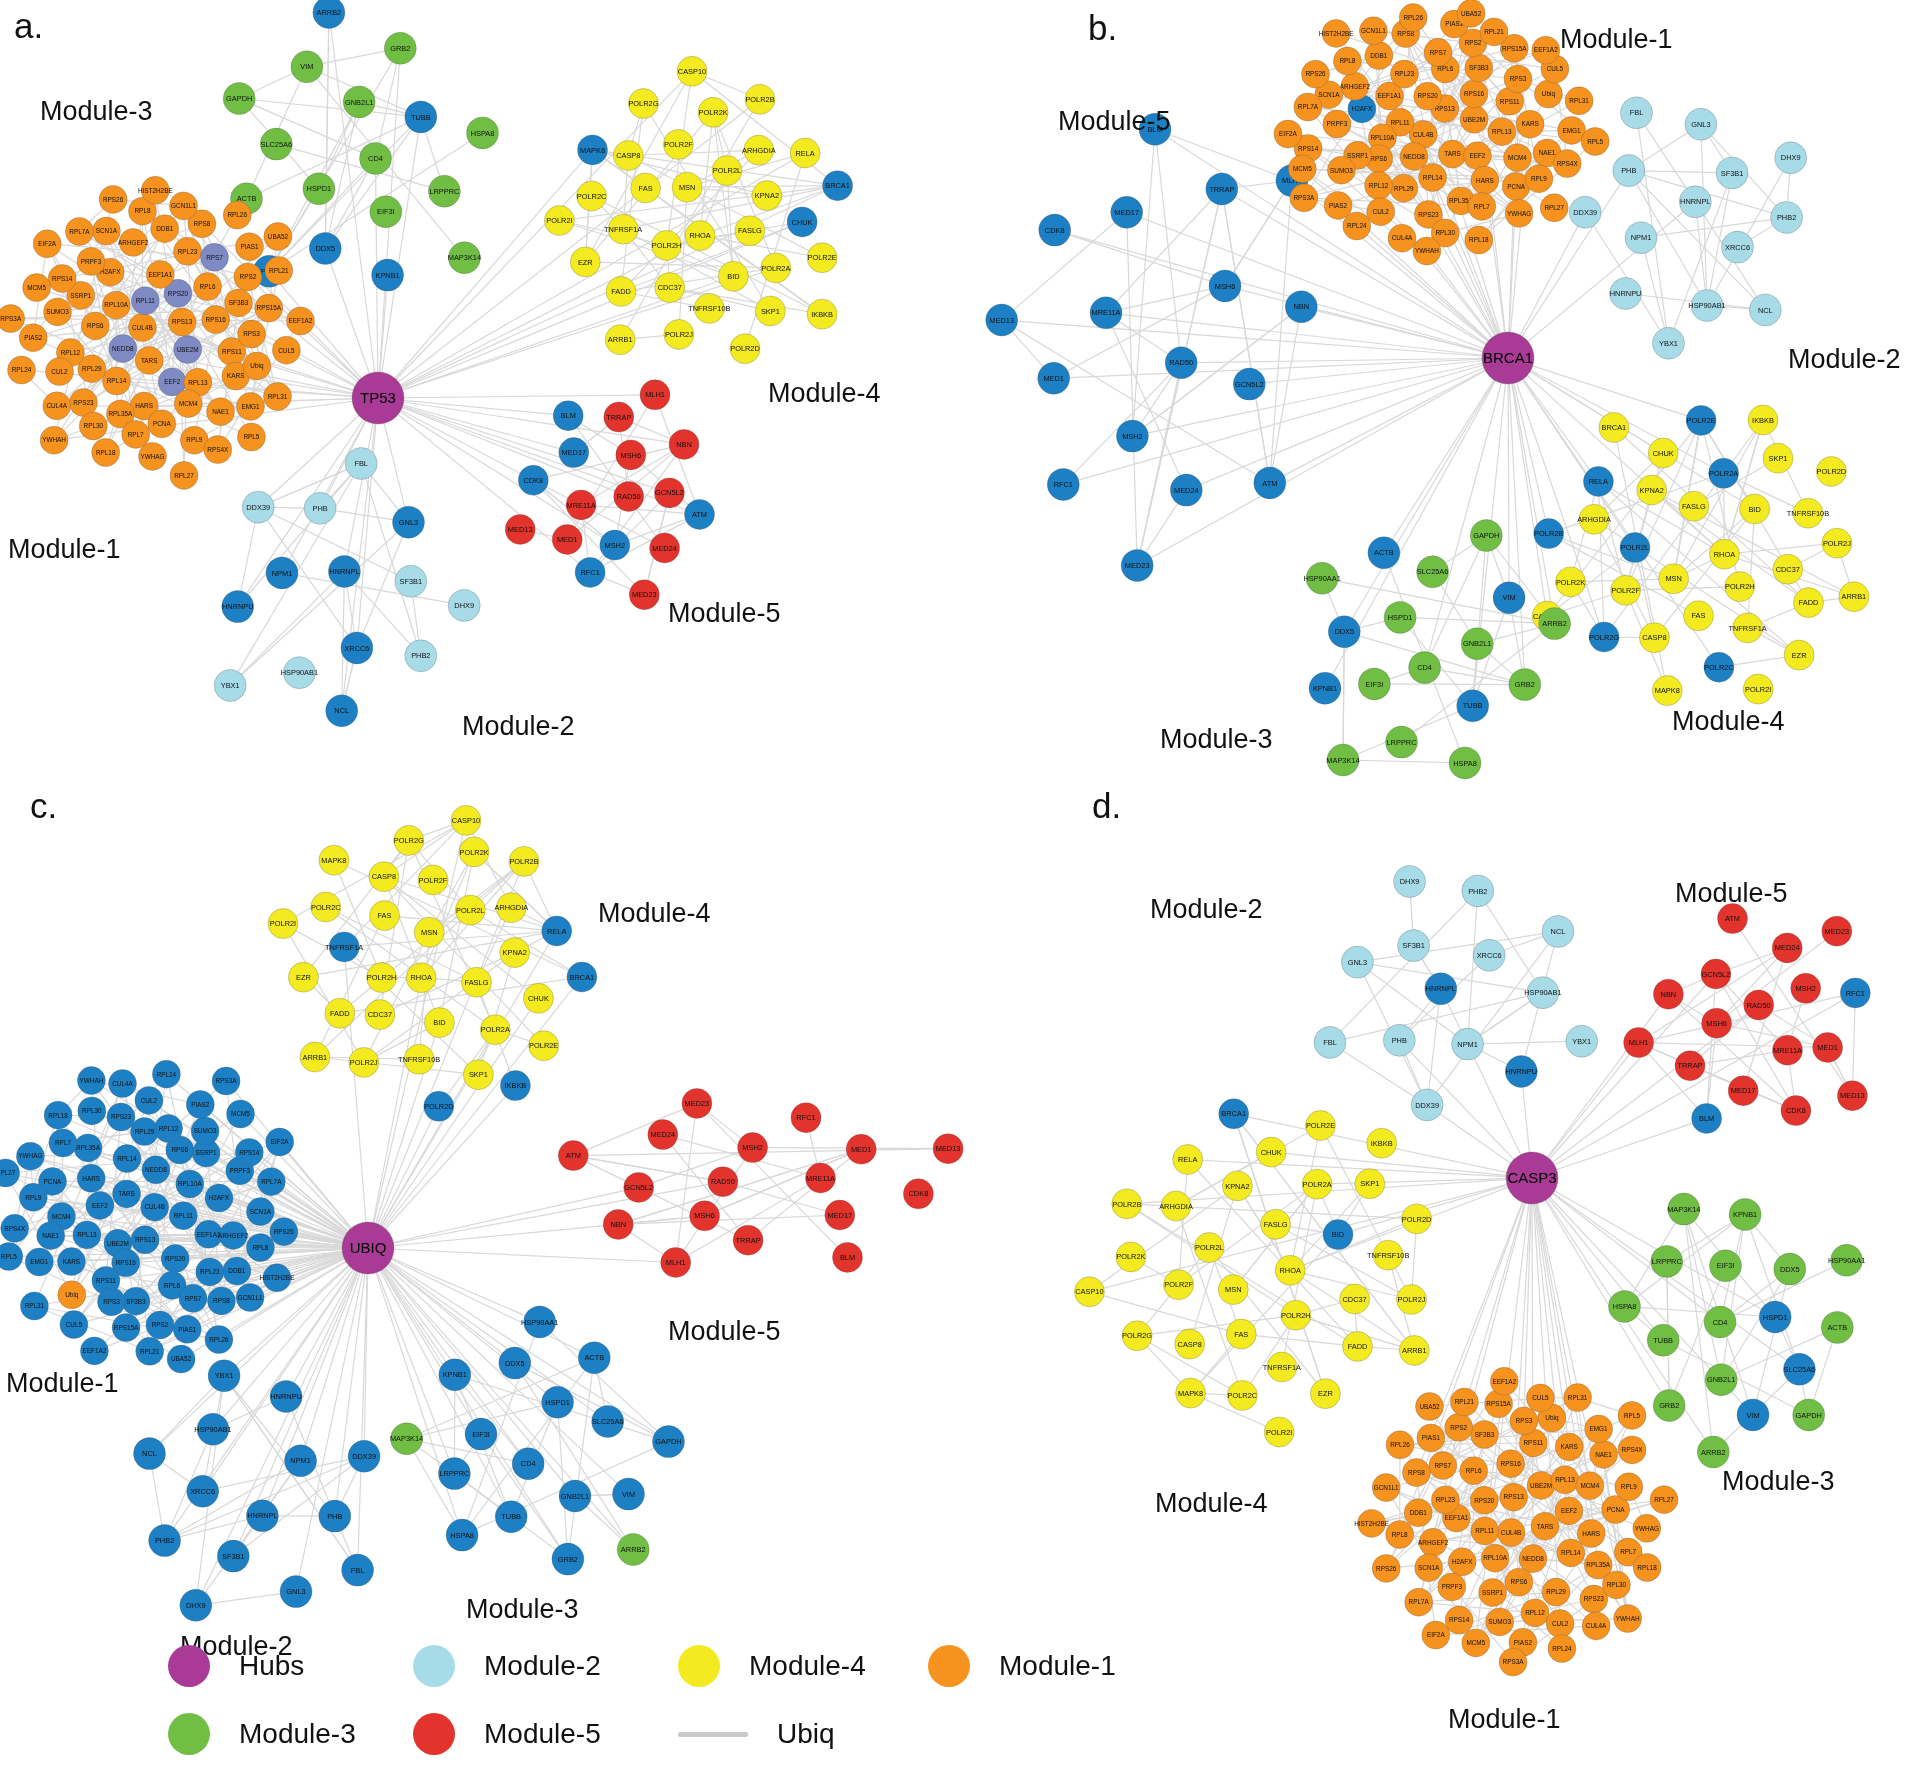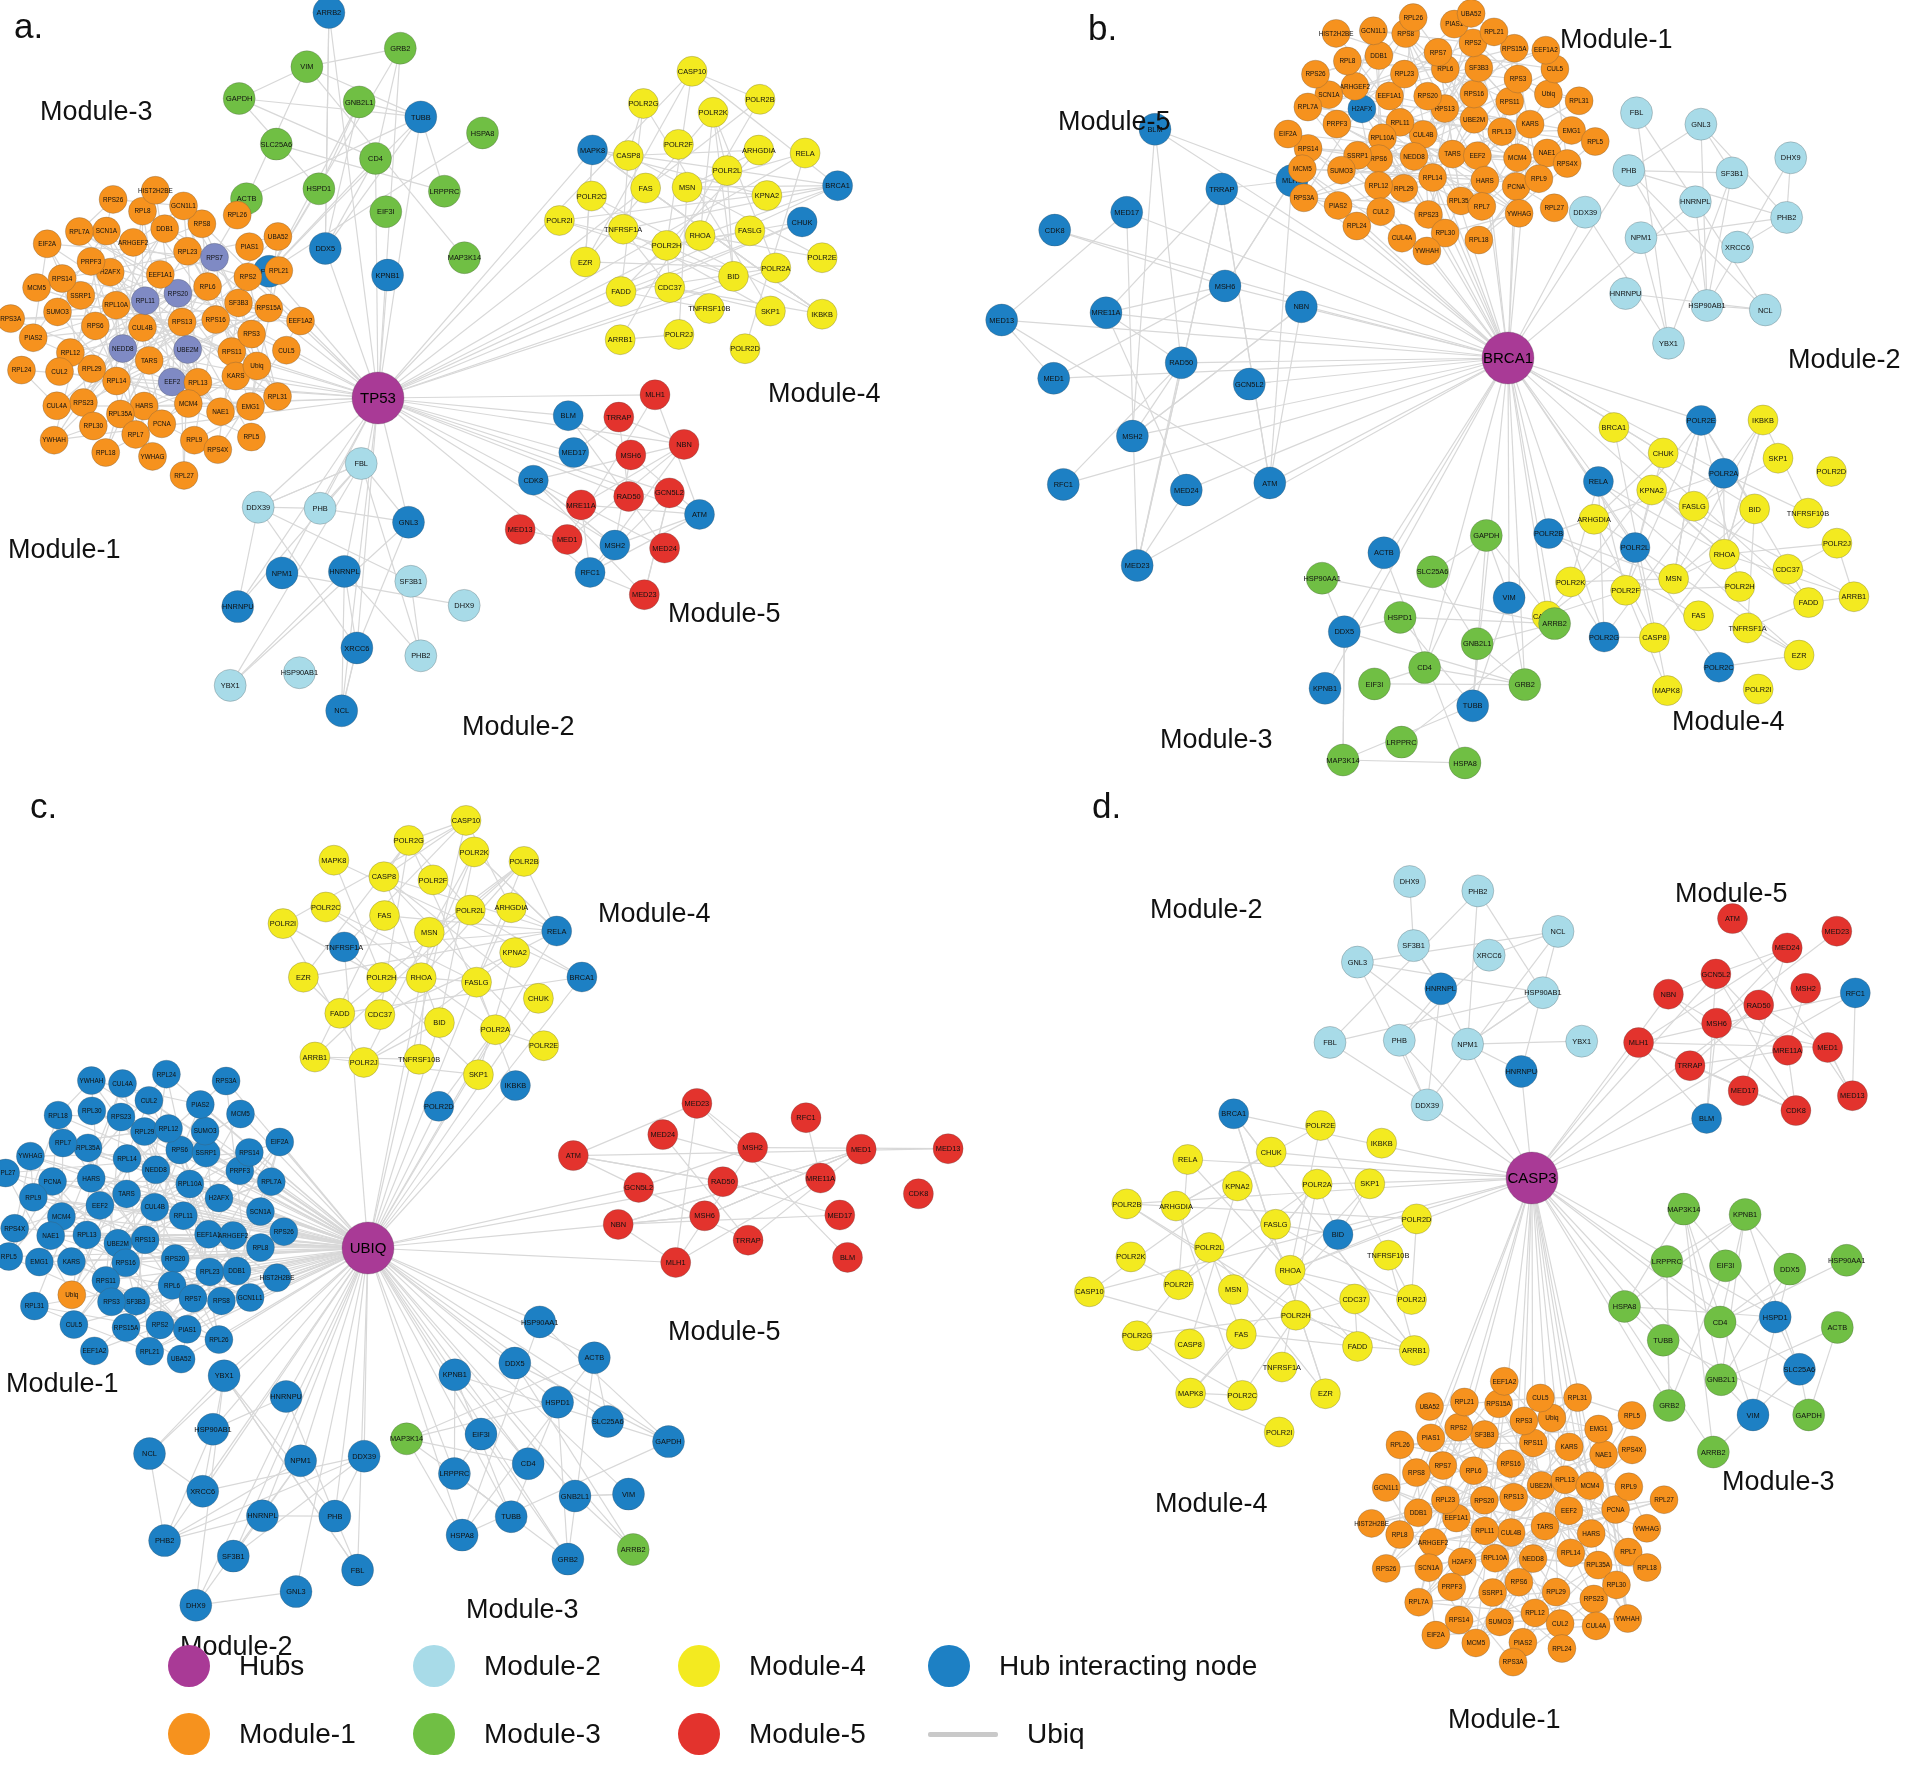--- a/index.html
+++ b/index.html
@@ -2522,24 +2522,20 @@
     </div>
     <div class="legend-item">
       <span class="swatch" style="background: rgb(168, 219, 232);"></span>
       <span class="legend-label">Module-2</span>
     </div>
     <div class="legend-item">
       <span class="swatch" style="background: rgb(243, 234, 32);"></span>
       <span class="legend-label">Module-4</span>
     </div>
     <div class="legend-item">
-      <span class="swatch" style="background: rgb(29, 128, 196);"></span>
-      <span class="legend-label">Hub interacting node</span>
-    </div>
-    <div class="legend-item">
       <span class="swatch" style="background: rgb(246, 146, 30);"></span>
       <span class="legend-label">Module-1</span>
     </div>
     <div class="legend-item">
       <span class="swatch" style="background: rgb(112, 191, 68);"></span>
       <span class="legend-label">Module-3</span>
     </div>
     <div class="legend-item">
       <span class="swatch" style="background: rgb(227, 51, 45);"></span>
       <span class="legend-label">Module-5</span>

